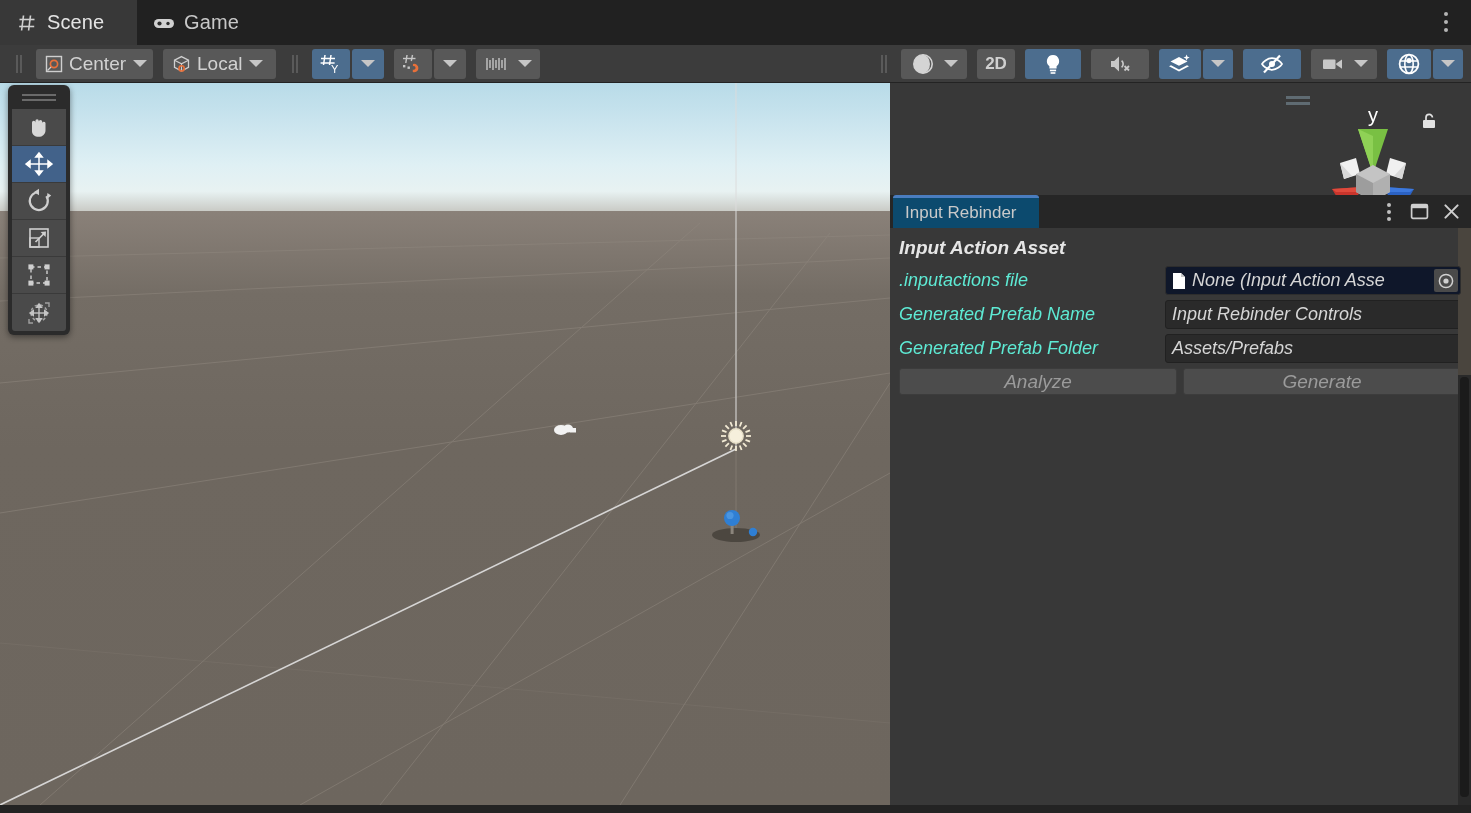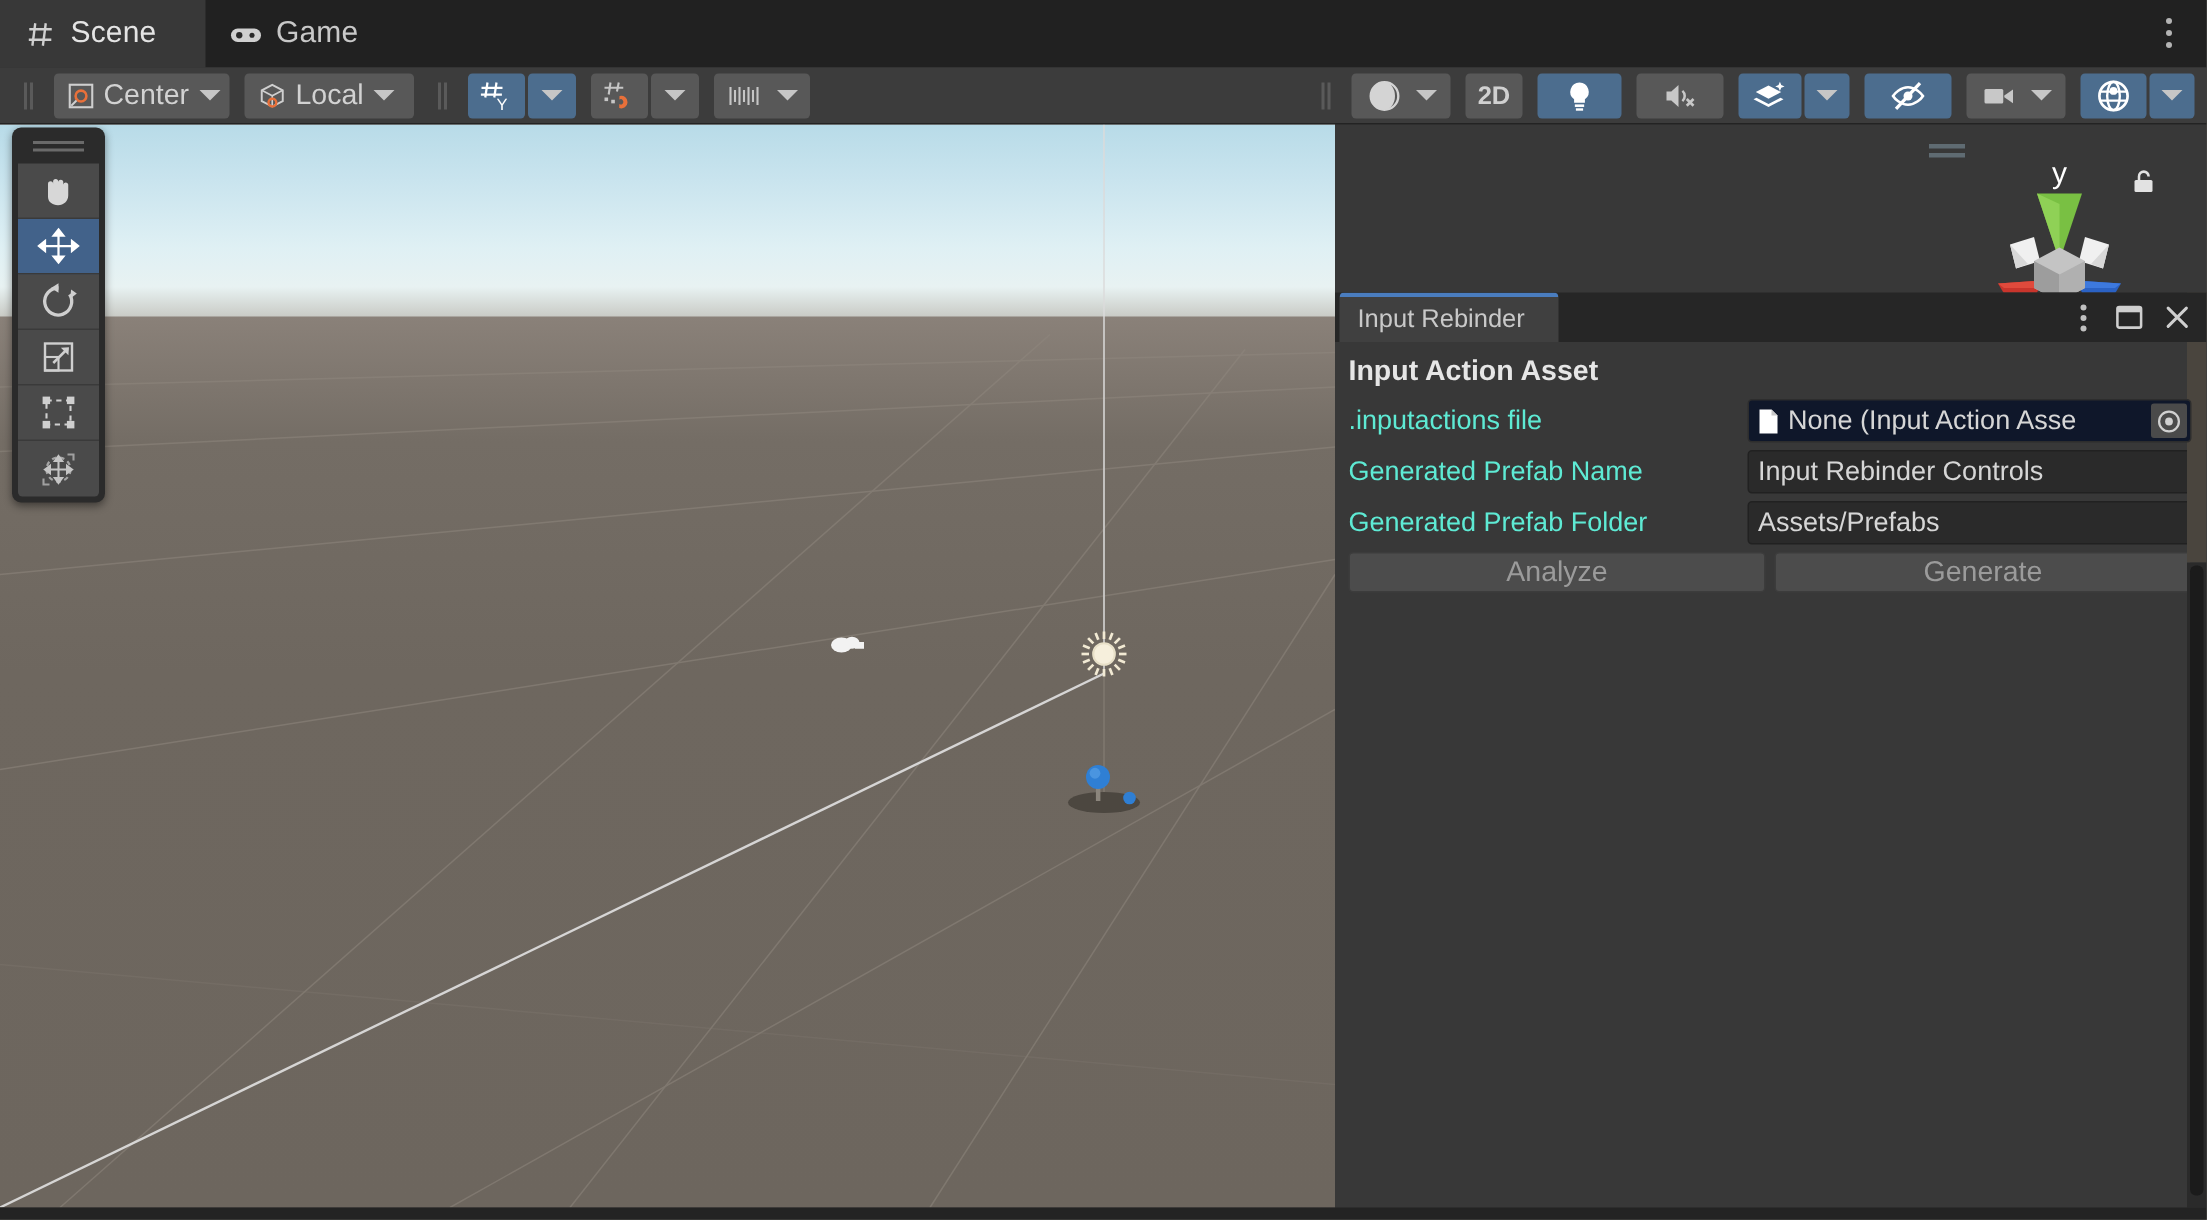--- a/index.html
+++ b/index.html
@@ -108,29 +108,29 @@
   
   .iw {
     position: absolute; left: 890px; top: 195px; width: 581px; height: 610px;
     background: #383838;
   }
   .iw-tabstrip {
     position: relative; height: 33px; background: #262626;
   }
   .iw-tab {
     position: absolute; left: 3px; top: 0; height: 33px; padding: 0 22px 0 12px;
-    background: #404040; color: #c9c9c9; font-size: 17px;
+    background: #0c4a6e; color: #c9c9c9; font-size: 17px;
     display: flex; align-items: center; border-top: 3px solid #4a7dbf;
     border-radius: 3px 3px 0 0; cursor: default;
   }
   .iw-winbtns { position: absolute; right: 10px; top: 0; height: 33px; display: flex; align-items: center; gap: 13px; }
   .iw-kebab { display: flex; flex-direction: column; gap: 3px; align-items: center; width: 16px; }
   .iw-kebab i { width: 4px; height: 4px; border-radius: 50%; background: #c0c0c0; display:block; }
 
-  .iw-body { padding: 0; }
+  .iw-body { padding: 0; font-style: italic; }
   .iw-title {
     color: #e6e6e6; font-size: 19px; font-weight: bold; padding: 9px 0 7px 9px;
   }
   .row { display: flex; align-items: center; height: 29px; margin-bottom: 5px; padding: 0 10px 0 9px; }
   .row .lbl { color: #5eead4; font-size: 18px; width: 266px; flex: 0 0 auto; }
   .fld {
     flex: 1 1 auto; height: 29px; background: #2a2a2a; border: 1px solid #212121; border-radius: 3px;
     display: flex; align-items: center; padding: 0 6px; color: #d6d6d6; font-size: 18px;
     overflow: hidden; white-space: nowrap;
   }

